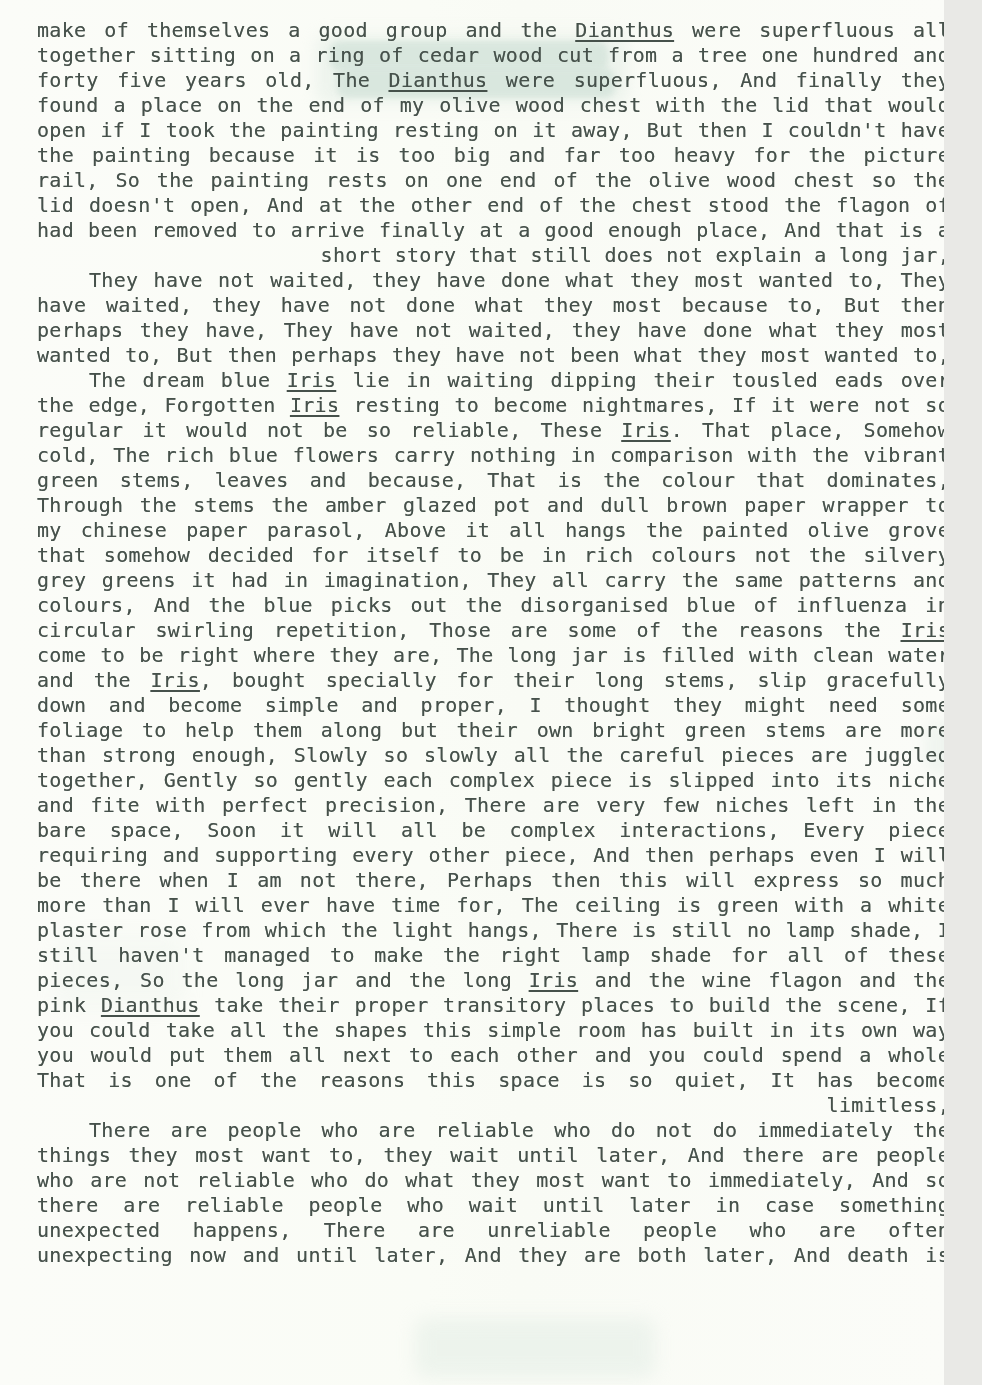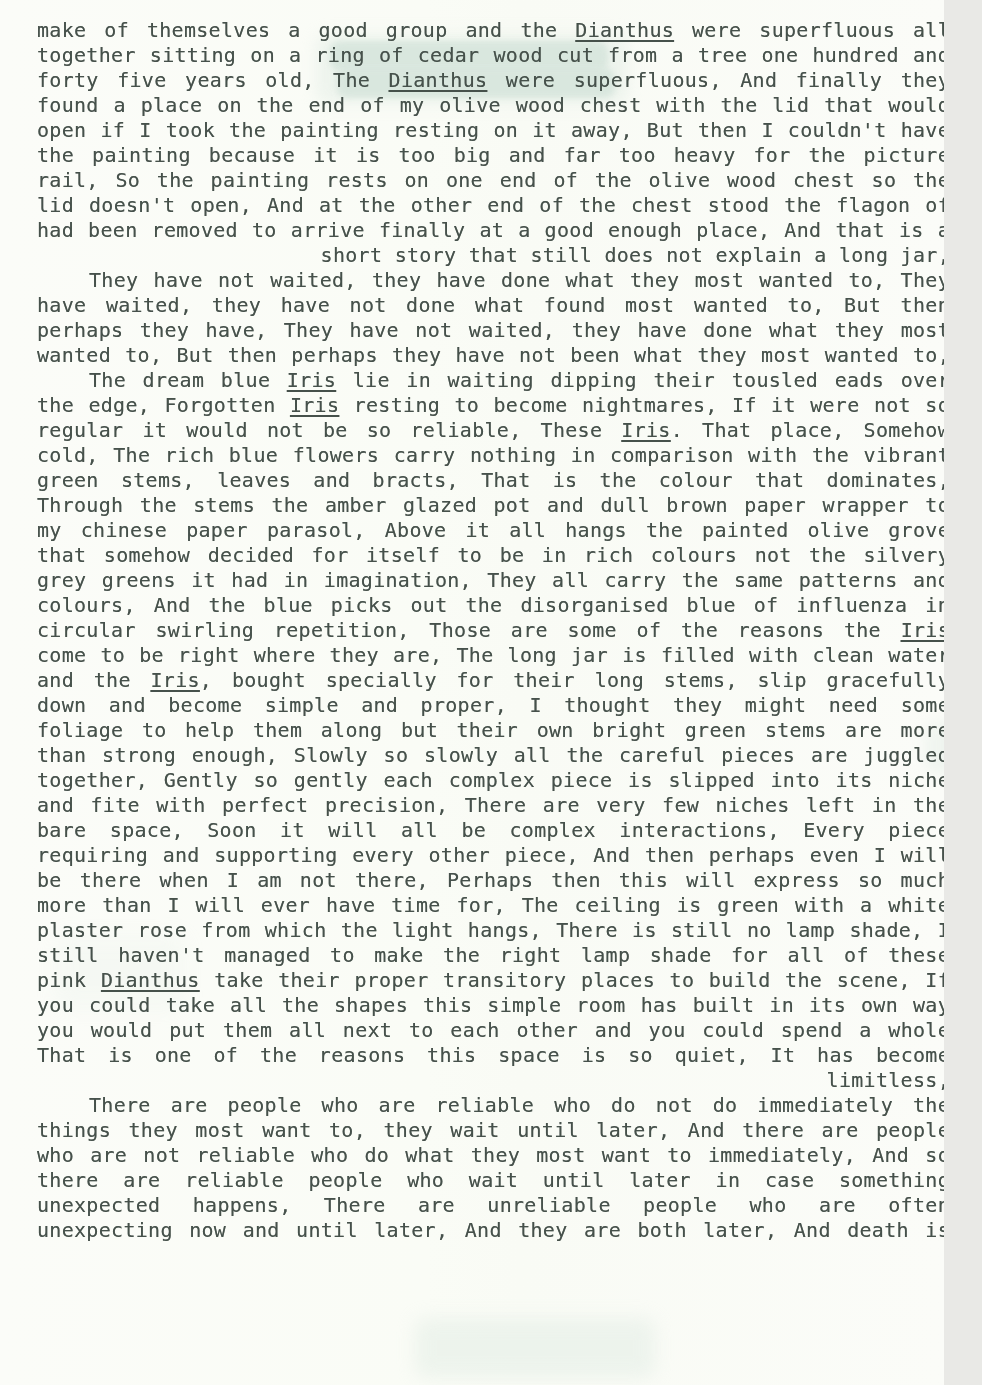--- a/index.html
+++ b/index.html
@@ -78,47 +78,48 @@
       <div class="line just"><span>together sitting on a ring of cedar wood cut from a tree one hundred and</span></div>
       <div class="line just"><span>forty five years old, The </span><span class="u">Dianthus</span><span> were superfluous, And finally they</span></div>
       <div class="line just"><span>found a place on the end of my olive wood chest with the lid that would</span></div>
       <div class="line just"><span>open if I took the painting resting on it away, But then I couldn't have</span></div>
       <div class="line just"><span>the painting because it is too big and far too heavy for the picture</span></div>
       <div class="line just"><span>rail, So the painting rests on one end of the olive wood chest so the</span></div>
       <div class="line just"><span>lid doesn't open, And at the other end of the chest stood the flagon of</span></div>
       <div class="line just"><span>had been removed to arrive finally at a good enough place, And that is a</span></div>
       <div class="line"><span>short story that still does not explain a long jar,</span></div>
       <div class="line just indent"><span>They have not waited, they have done what they most wanted to, They</span></div>
-      <div class="line just"><span>have waited, they have not done what found most wanted to, But then</span></div>
+      <div class="line just"><span>have waited, they have not done what they most because to, But then</span></div>
       <div class="line just"><span>perhaps they have, They have not waited, they have done what they most</span></div>
       <div class="line just"><span>wanted to, But then perhaps they have not been what they most wanted to,</span></div>
       <div class="line just indent"><span>The dream blue </span><span class="u">Iris</span><span> lie in waiting dipping their tousled eads over</span></div>
       <div class="line just"><span>the edge, Forgotten </span><span class="u">Iris</span><span> resting to become nightmares, If it were not so</span></div>
       <div class="line just"><span>regular it would not be so reliable, These </span><span class="u">Iris</span><span>. That place, Somehow</span></div>
       <div class="line just"><span>cold, The rich blue flowers carry nothing in comparison with the vibrant</span></div>
-      <div class="line just"><span>green stems, leaves and bracts, That is the colour that dominates,</span></div>
+      <div class="line just"><span>green stems, leaves and because, That is the colour that dominates,</span></div>
       <div class="line just"><span>Through the stems the amber glazed pot and dull brown paper wrapper to</span></div>
       <div class="line just"><span>my chinese paper parasol, Above it all hangs the painted olive grove</span></div>
       <div class="line just"><span>that somehow decided for itself to be in rich colours not the silvery</span></div>
       <div class="line just"><span>grey greens it had in imagination, They all carry the same patterns and</span></div>
       <div class="line just"><span>colours, And the blue picks out the disorganised blue of influenza in</span></div>
       <div class="line just"><span>circular swirling repetition,  Those are some of the reasons the </span><span class="u">Iris</span></div>
       <div class="line just"><span>come to be right where they are, The long jar is filled with clean water</span></div>
       <div class="line just"><span>and the </span><span class="u">Iris</span><span>, bought specially for their long stems, slip gracefully</span></div>
       <div class="line just"><span>down and become simple and proper, I thought they might need some</span></div>
       <div class="line just"><span>foliage to help them along but their own bright green stems are more</span></div>
       <div class="line just"><span>than strong enough, Slowly so slowly all the careful pieces are juggled</span></div>
       <div class="line just"><span>together, Gently so gently each complex piece is slipped into its niche</span></div>
       <div class="line just"><span>and fite with perfect precision, There are very few niches left in the</span></div>
       <div class="line just"><span>bare space, Soon it will all be complex interactions, Every piece</span></div>
       <div class="line just"><span>requiring and supporting every other piece, And then perhaps even I will</span></div>
       <div class="line just"><span>be there when I am not there, Perhaps then this will express so much</span></div>
       <div class="line just"><span>more than I will ever have time for, The ceiling is green with a white</span></div>
       <div class="line just"><span>plaster rose from which the light hangs, There is still no lamp shade, I</span></div>
       <div class="line just"><span>still haven't managed to make the right lamp shade for all of these</span></div>
+      <div class="line just"><span>pieces, So the long jar and the long </span><span class="u">Iris</span><span> and the wine flagon and the</span></div>
       <div class="line just"><span>pink </span><span class="u">Dianthus</span><span> take their proper transitory places to build the scene, If</span></div>
       <div class="line just"><span>you could take all the shapes this simple room has built in its own way</span></div>
       <div class="line just"><span>you would put them all next to each other and you could spend a whole</span></div>
       <div class="line just"><span>That is one of the reasons this space is so quiet, It has become</span></div>
       <div class="line"><span>limitless,</span></div>
       <div class="line just indent"><span>There are people who are reliable who do not do immediately the</span></div>
       <div class="line just"><span>things they most want to, they wait until later, And there are people</span></div>
       <div class="line just"><span>who are not reliable who do what they most want to immediately, And so</span></div>
       <div class="line just"><span>there are reliable people who wait until later in case something</span></div>
       <div class="line just"><span>unexpected happens, There are unreliable people who are often</span></div>

